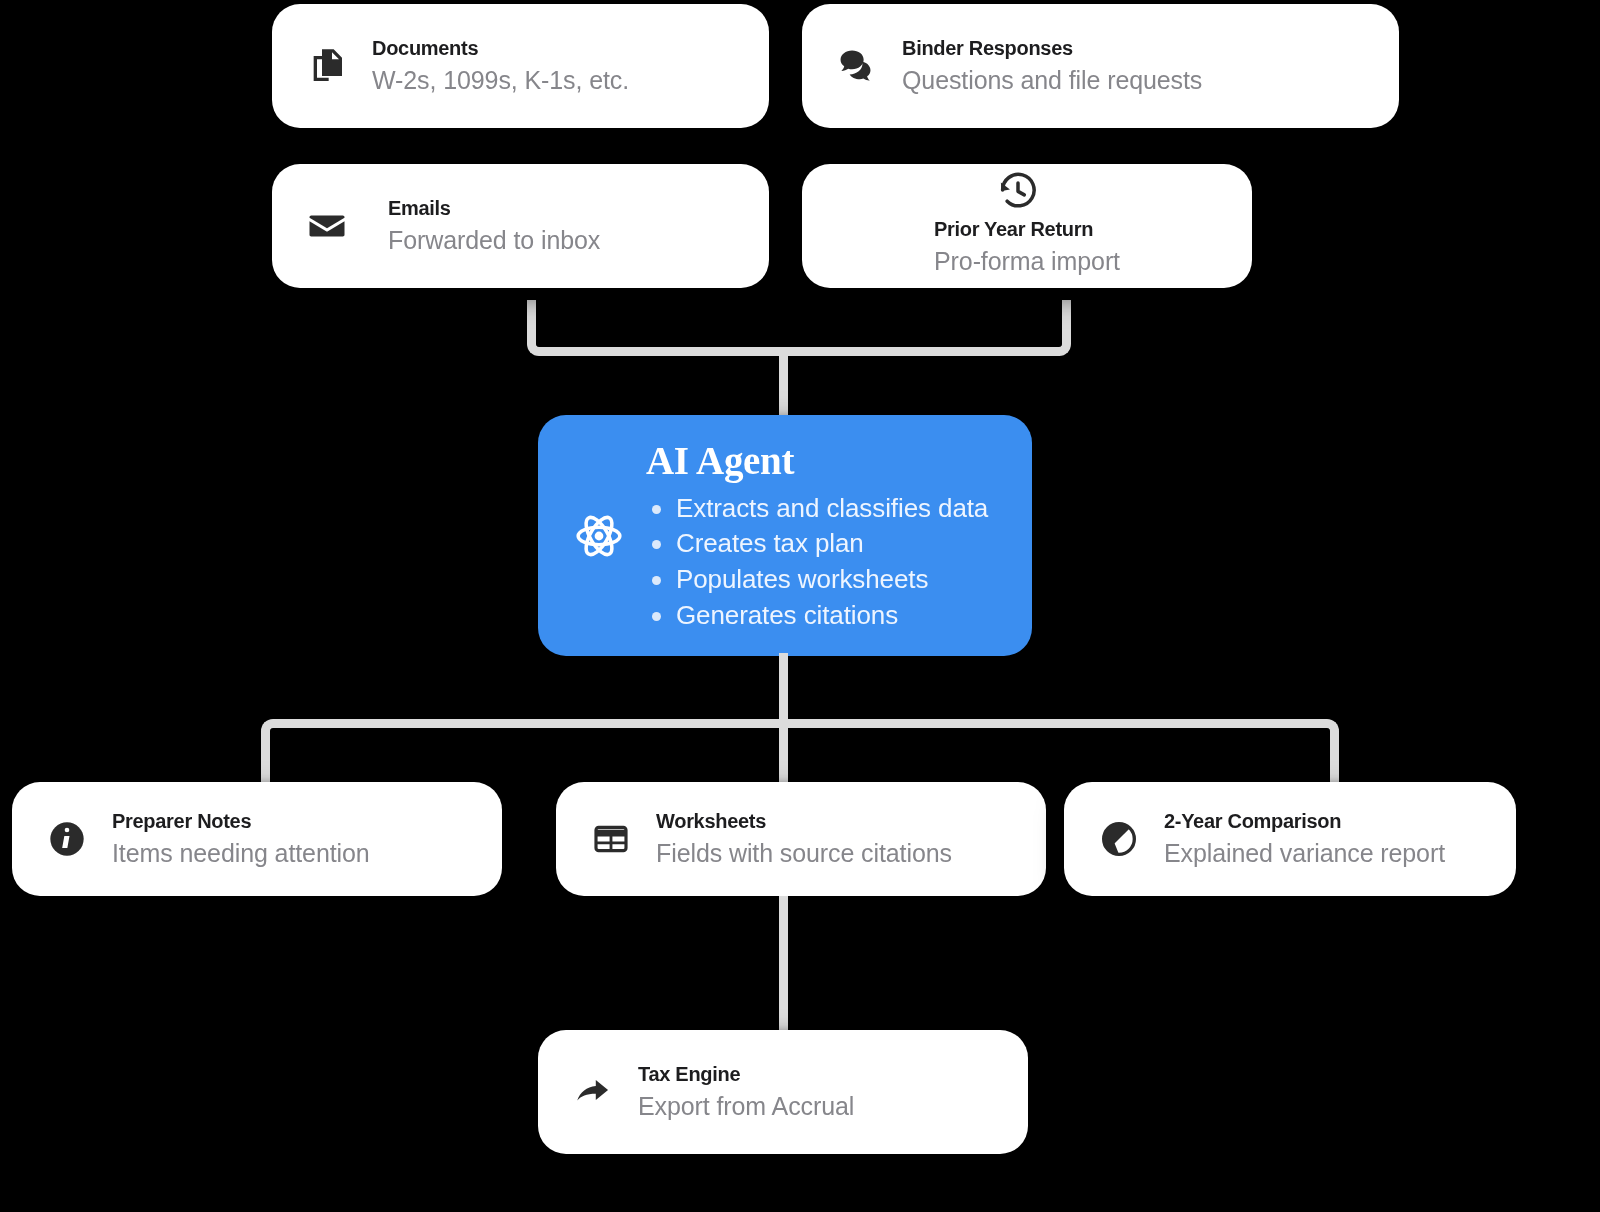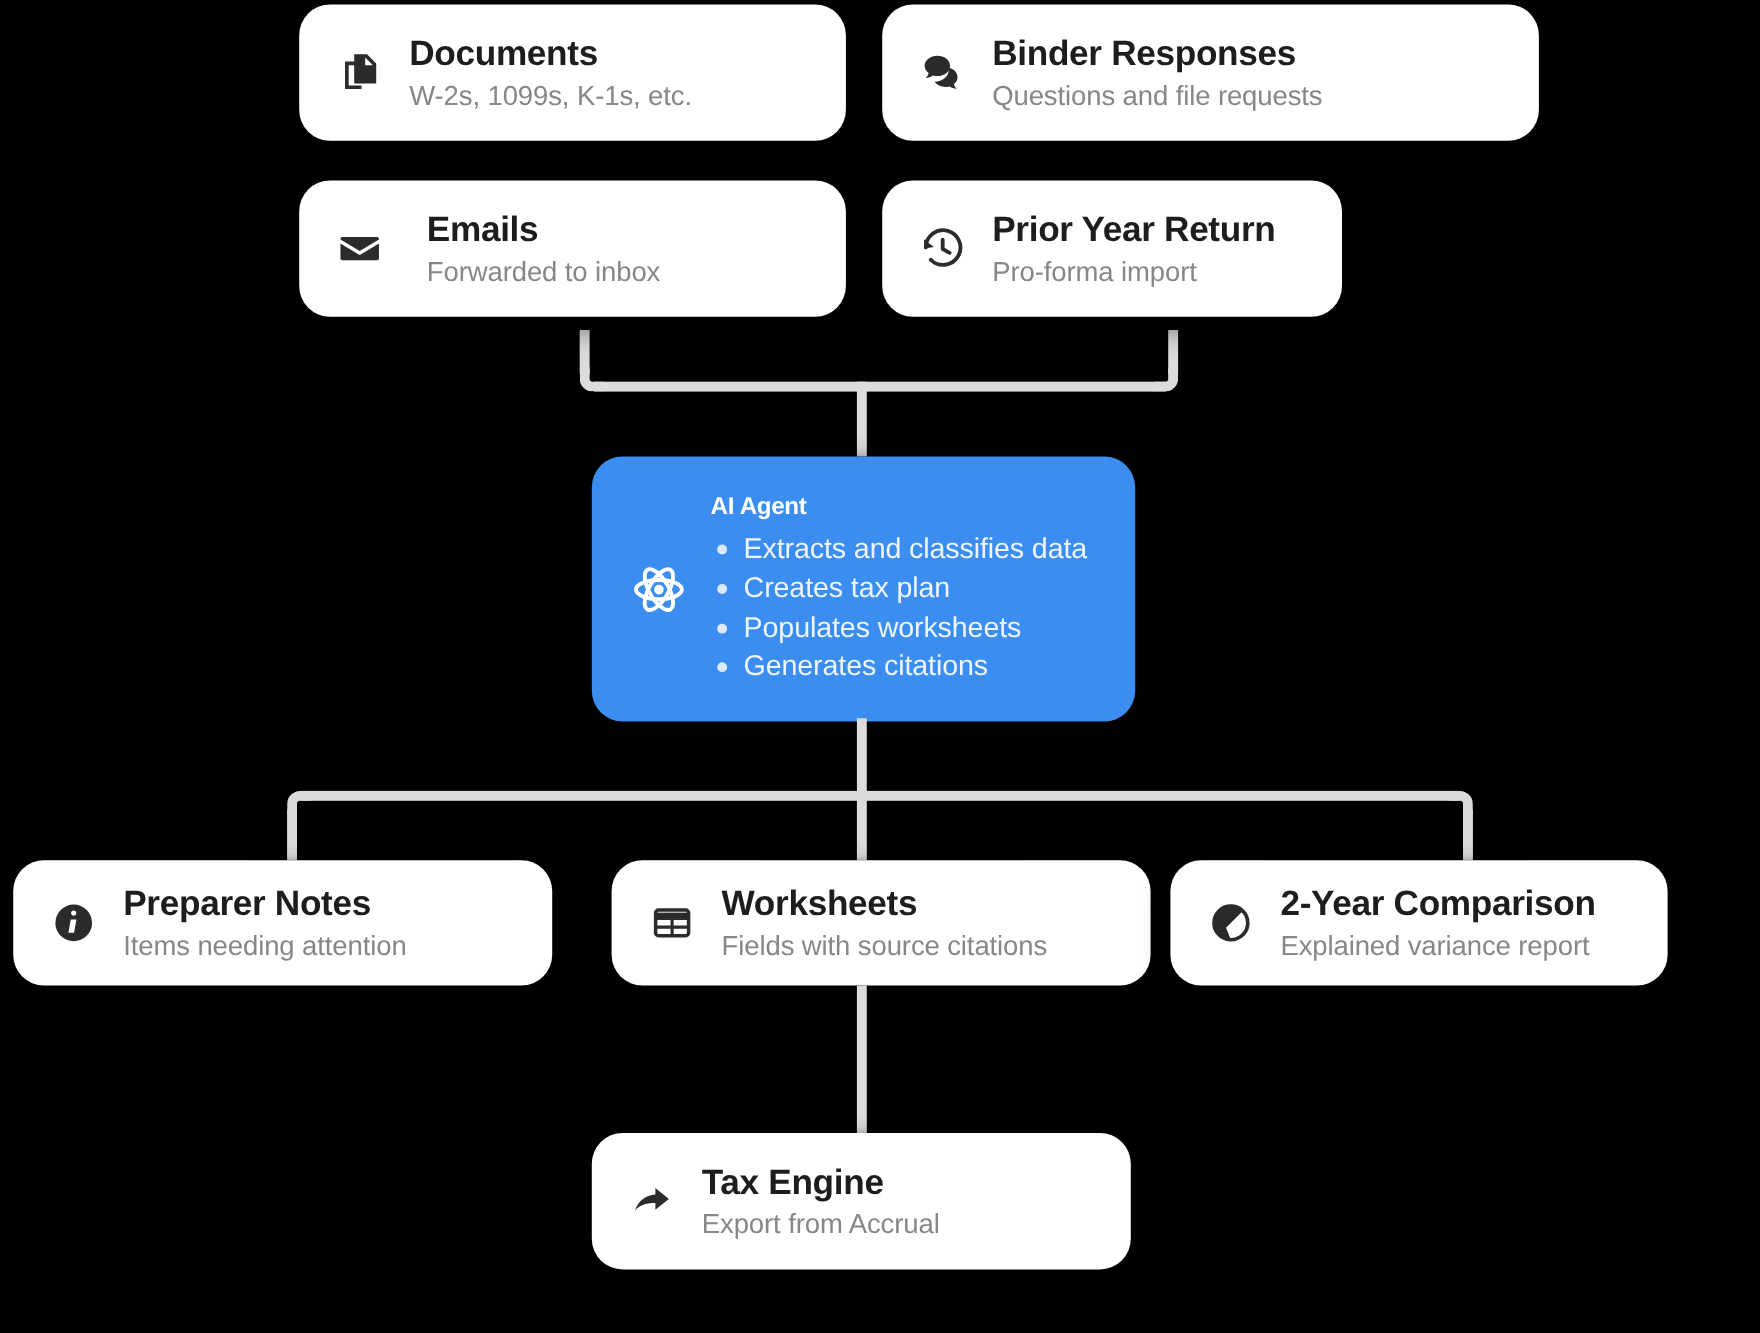--- a/index.html
+++ b/index.html
@@ -60,21 +60,21 @@
   .card .icon-wrap svg { display: block; }
 
   .card .text-wrap {
     display: flex;
     flex-direction: column;
     justify-content: center;
     min-width: 0;
   }
 
   .card .title {
-    font-size: 32px;
+    font-size: 20px;
     font-weight: 700;
     color: #1d1d1f;
     line-height: 1.16;
     letter-spacing: -0.3px;
     white-space: nowrap;
   }
 
   .card .subtitle {
     font-size: 25px;
     font-weight: 400;
@@ -101,26 +101,27 @@
     width: 62px;
     height: 62px;
     display: flex;
     align-items: center;
     justify-content: center;
     margin-right: 14px;
     color: #ffffff;
   }
   .agent-card .agent-body { display: flex; flex-direction: column; }
   .agent-card .agent-title {
-    font-size: 22px;
+    font-size: 39px;
     font-weight: 700;
     color: #ffffff;
     letter-spacing: -0.3px;
     margin-bottom: 8px;
     padding-left: 2px;
+    font-family: Liberation Serif, serif;
   }
   .agent-card ul {
     list-style: none;
     padding-left: 4px;
   }
   .agent-card ul li {
     position: relative;
     font-size: 26px;
     font-weight: 400;
     color: #eef5ff;
@@ -192,21 +193,21 @@
         <path d="M3 6h18c.6 0 1 .4 1 1v.3l-10 6-10-6V7c0-.6.4-1 1-1z"></path>
         <path d="M2 9.3l9.5 5.7c.3.2.7.2 1 0L22 9.3V17c0 .6-.4 1-1 1H3c-.6 0-1-.4-1-1V9.3z"></path>
       </svg>
     </span>
     <span class="text-wrap">
       <span class="title">Emails</span>
       <span class="subtitle">Forwarded to inbox</span>
     </span>
   </div>
 
-  <div class="card" style="left:802px; top:164px; width:418px; height:124px;">
+  <div class="card" style="left:802px; top:164px; width:450px; height:124px;flex-direction:column;">
     <span class="icon-wrap">
       <svg width="42" height="42" viewBox="0 0 24 24" fill="none" stroke="currentColor" stroke-width="2" stroke-linecap="round" stroke-linejoin="round" aria-hidden="true">
         <path d="M3.2 11.4a9 9 0 1 1 2.6 6.4"></path>
         <polyline points="2.2,7.2 2.6,12.0 7.4,11.2" fill="currentColor" stroke="none"></polyline>
         <polyline points="12,7.4 12,12.2 15.6,14.2"></polyline>
       </svg>
     </span>
     <span class="text-wrap">
       <span class="title">Prior Year Return</span>
       <span class="subtitle">Pro-forma import</span>

